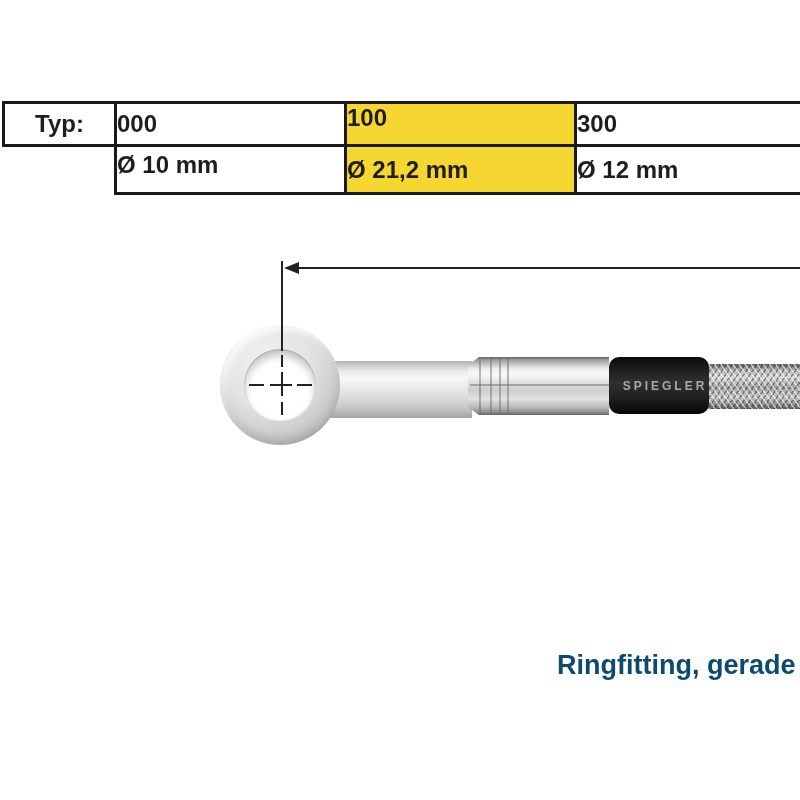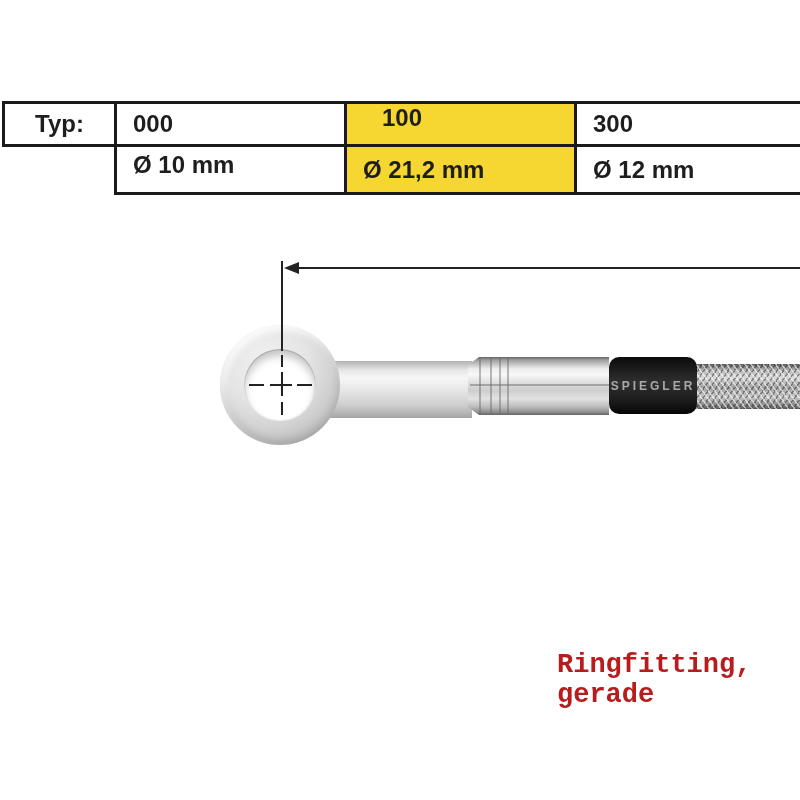--- a/index.html
+++ b/index.html
@@ -2,21 +2,21 @@
 <html><head>
 <meta charset="utf-8">
 <style>
   html,body{margin:0;padding:0;background:#ffffff;}
   #canvas{
     position:relative;width:800px;height:800px;background:#ffffff;overflow:hidden;
     font-family:"Liberation Sans", sans-serif;color:#1e1e1e;
   }
   
   .cell{position:absolute;display:flex;align-items:center;font-weight:bold;font-size:24px;color:#1e1e1e;z-index:2;}
-  .cell.pad{padding-left:16px;}
+  .cell.pad{}
   .cell.center{justify-content:center;text-align:right;}
   .hl-bg{position:absolute;left:346px;top:102px;width:228px;height:91px;background:#F6D732;z-index:0;}
   .tline{position:absolute;background:#1a1a1a;z-index:1;}
   
   .dline{position:absolute;background:#222222;z-index:6;}
   .arrow-left{position:absolute;left:284px;top:262px;width:0;height:0;
     border-top:6px solid transparent;border-bottom:6px solid transparent;border-right:15px solid #222222;z-index:6;}
   
   .stem{position:absolute;left:308px;top:361px;width:164px;height:57px;z-index:1;
     background:linear-gradient(180deg,#b2b2b2 0%,#e6e6e6 16%,#f7f7f7 30%,#e6e6e6 52%,#cdcdcd 78%,#a5a5a5 100%);}
@@ -25,49 +25,49 @@
     background:linear-gradient(180deg,#636363 0%,#9d9d9d 5%,#ececec 20%,#f8f8f8 30%,#d9d9d9 48%,#cecece 58%,#e2e2e2 72%,#bcbcbc 86%,#8f8f8f 95%,#646464 100%);}
   .seam{position:absolute;left:470px;top:384px;width:139px;height:2px;background:rgba(120,120,120,.55);z-index:3;}
   .groove{position:absolute;top:358px;width:2px;height:56px;background:rgba(105,105,105,.45);z-index:3;}
   .ring{position:absolute;left:220px;top:325px;width:120px;height:120px;border-radius:50%;z-index:4;
     background:radial-gradient(circle at 38% 30%,#f1f1f1 0%,#e4e4e4 38%,#d2d2d2 60%,#bfbfbf 78%,#c8c8c8 88%,#b3b3b3 100%);
     box-shadow:inset 0 -5px 8px rgba(0,0,0,.14), inset 4px 5px 7px rgba(255,255,255,.9);}
   .hole{position:absolute;left:24px;top:24px;width:72px;height:72px;border-radius:50%;background:#ffffff;
     box-shadow:inset 0 6px 8px rgba(0,0,0,.25), inset 0 -3px 4px rgba(255,255,255,.95), inset 0 0 0 1px #d6d6d6;}
   .band{position:absolute;left:609px;top:357px;width:88px;height:57px;border-radius:10px;z-index:5;
     background:linear-gradient(180deg,#0b0b0b 0%,#303030 45%,#191919 80%,#060606 100%);
-    display:flex;align-items:center;justify-content:center;}
+    display:flex;align-items:center;justify-content:center;padding-left:12px;}
   .band span{color:#a9a9a9;font-weight:bold;font-size:12px;letter-spacing:3px;}
   .braid{position:absolute;left:690px;top:364px;width:110px;height:45px;z-index:4;
     background:
       repeating-linear-gradient(55deg, rgba(255,255,255,.55) 0 1.5px, rgba(255,255,255,0) 1.5px 5px),
       repeating-linear-gradient(-55deg, rgba(35,35,35,.42) 0 1.5px, rgba(35,35,35,0) 1.5px 5px),
       linear-gradient(180deg,#5c5c5c 0%,#b5b5b5 14%,#d9d9d9 30%,#a0a0a0 52%,#c6c6c6 74%,#8c8c8c 90%,#575757 100%);}
   
-  .caption{position:absolute;left:557px;top:650px;font-size:27px;font-weight:bold;color:#b91c1c;z-index:2;font-family:Liberation Mono, monospace;}
+  .caption{position:absolute;left:557px;top:650px;font-size:27px;font-weight:bold;color:#0c4a6e;z-index:2;}
 </style>
 </head>
 <body>
 
 <div id="canvas">
 
   <div>
     <div class="hl-bg"></div>
 
     <div class="tline" style="left:2px;top:101px;width:798px;height:3px;"></div>
     <div class="tline" style="left:2px;top:144px;width:798px;height:3px;"></div>
     <div class="tline" style="left:114px;top:192px;width:686px;height:3px;"></div>
     <div class="tline" style="left:2px;top:101px;width:3px;height:46px;"></div>
     <div class="tline" style="left:114px;top:101px;width:3px;height:94px;"></div>
     <div class="tline" style="left:344px;top:101px;width:3px;height:94px;"></div>
     <div class="tline" style="left:574px;top:101px;width:3px;height:94px;"></div>
 
     <div class="cell center" style="left:5px;top:104px;width:109px;height:40px;">Typ:</div>
     <div class="cell pad" style="left:117px;top:104px;width:227px;height:40px;">000</div>
-    <div class="cell pad" style="left:347px;top:104px;width:227px;height:28px;margin-left:19px;">100</div>
+    <div class="cell pad" style="left:347px;top:104px;width:227px;height:28px;">100</div>
     <div class="cell pad" style="left:577px;top:104px;width:223px;height:40px;">300</div>
 
     <div class="cell pad" style="left:117px;top:147px;width:227px;height:35px;">Ø 10 mm</div>
     <div class="cell pad" style="left:347px;top:147px;width:227px;height:45px;">Ø 21,2 mm</div>
     <div class="cell pad" style="left:577px;top:147px;width:223px;height:45px;">Ø 12 mm</div>
   </div>
 
   <div>
 
     <div class="arrow-left"></div>

